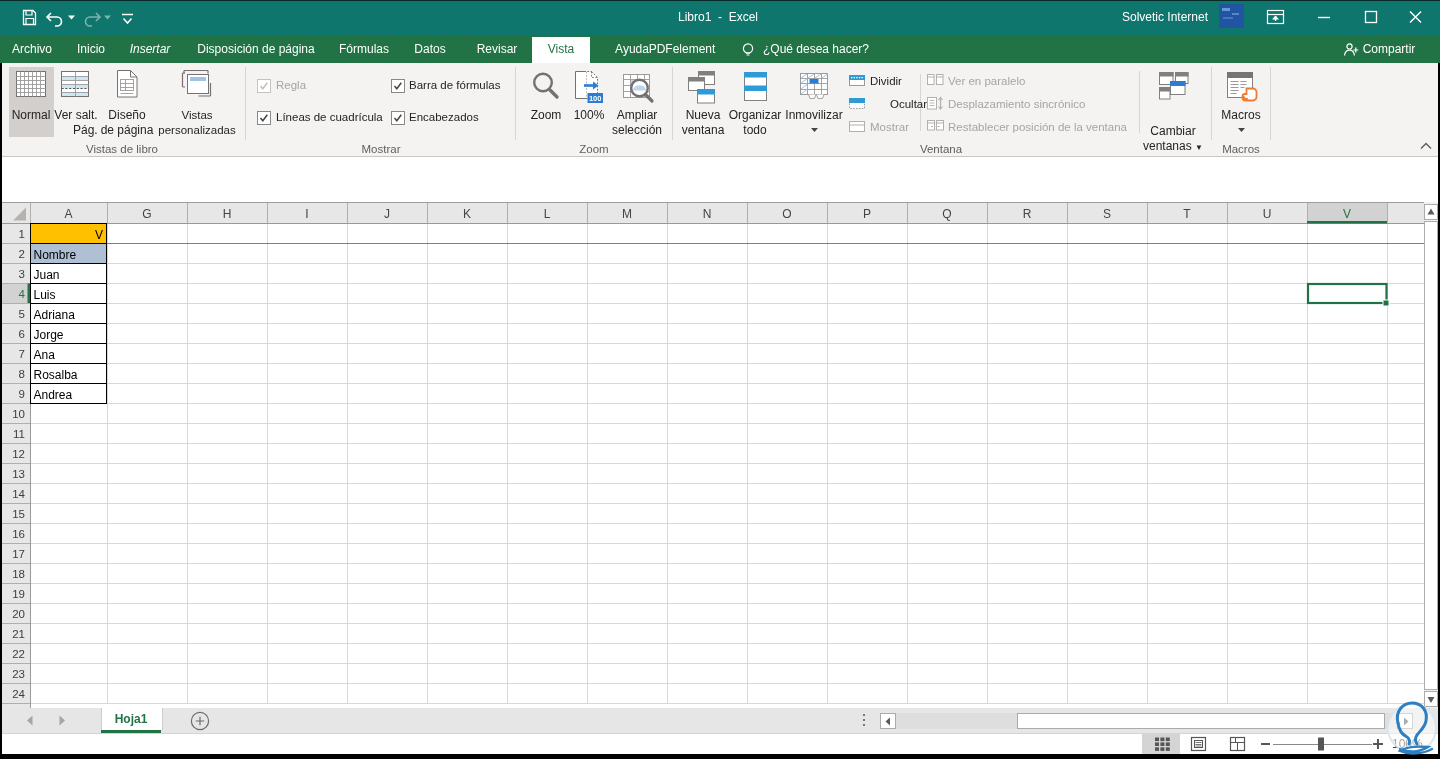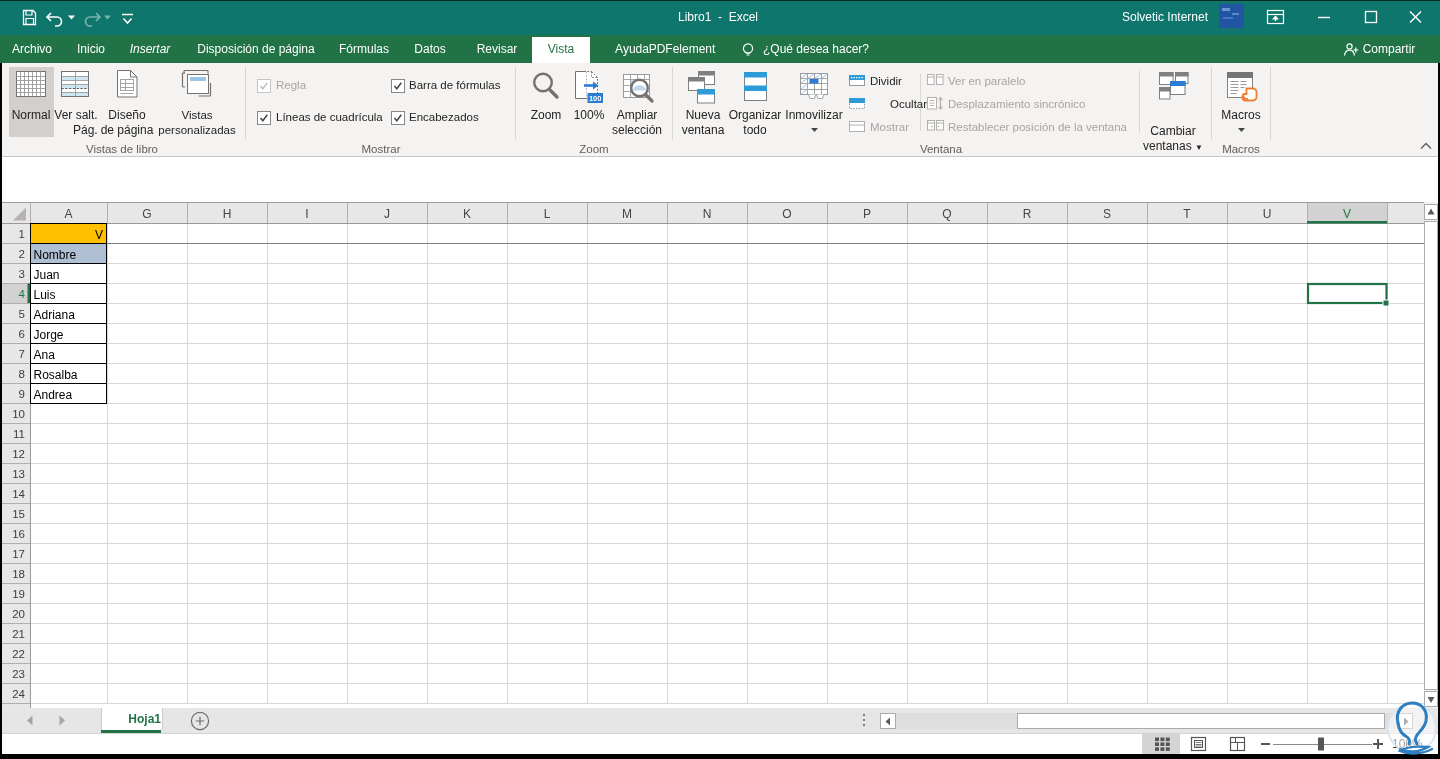--- a/index.html
+++ b/index.html
@@ -495,21 +495,21 @@
     </svg>
   </div>
 
   <div class="abs" id="sheetbar">
     <svg class="abs" style="left:24px;top:7px" width="44" height="11" viewBox="0 0 44 11">
       <polygon points="8.5,0.5 3,5.5 8.5,10.5" fill="#a7a5a3"></polygon>
       <polygon points="35.5,0.5 41,5.5 35.5,10.5" fill="#a7a5a3"></polygon>
     </svg>
     <div class="abs" style="left:101px;top:0;width:60px;height:22px;background:#fff;border-left:1px solid #cecccb;border-right:1px solid #cecccb;"></div>
     <div class="abs" style="left:131px;top:0;width:0;height:22px;"></div>
-    <div class="abs" style="left:101px;top:0;width:60px;height:22px;line-height:23px;text-align:right;color:#217346;font-weight:bold;font-size:12px;">Hoja1</div>
+    <div class="abs" style="left:101px;top:0;width:60px;height:22px;line-height:23px;text-align:center;color:#217346;font-weight:bold;font-size:12px;">Hoja1</div>
     <div class="abs" style="left:101px;top:22px;width:60px;height:3px;background:#217346;"></div>
     <svg class="abs" style="left:190px;top:3px" width="20" height="20" viewBox="0 0 20 20">
       <circle cx="10" cy="10" r="8.6" stroke="#6e6b68" stroke-width="1.2" fill="none"></circle>
       <path d="M10 5.8 v8.4 M5.8 10 h8.4" stroke="#6e6b68" stroke-width="1.2"></path>
     </svg>
     <svg class="abs" style="left:861px;top:6px" width="6" height="14" viewBox="0 0 6 14">
       <rect x="2" y="0" width="2" height="2" fill="#7a7877"></rect>
         <rect x="2" y="5" width="2" height="2" fill="#7a7877"></rect>
         <rect x="2" y="10" width="2" height="2" fill="#7a7877"></rect>
     </svg>

